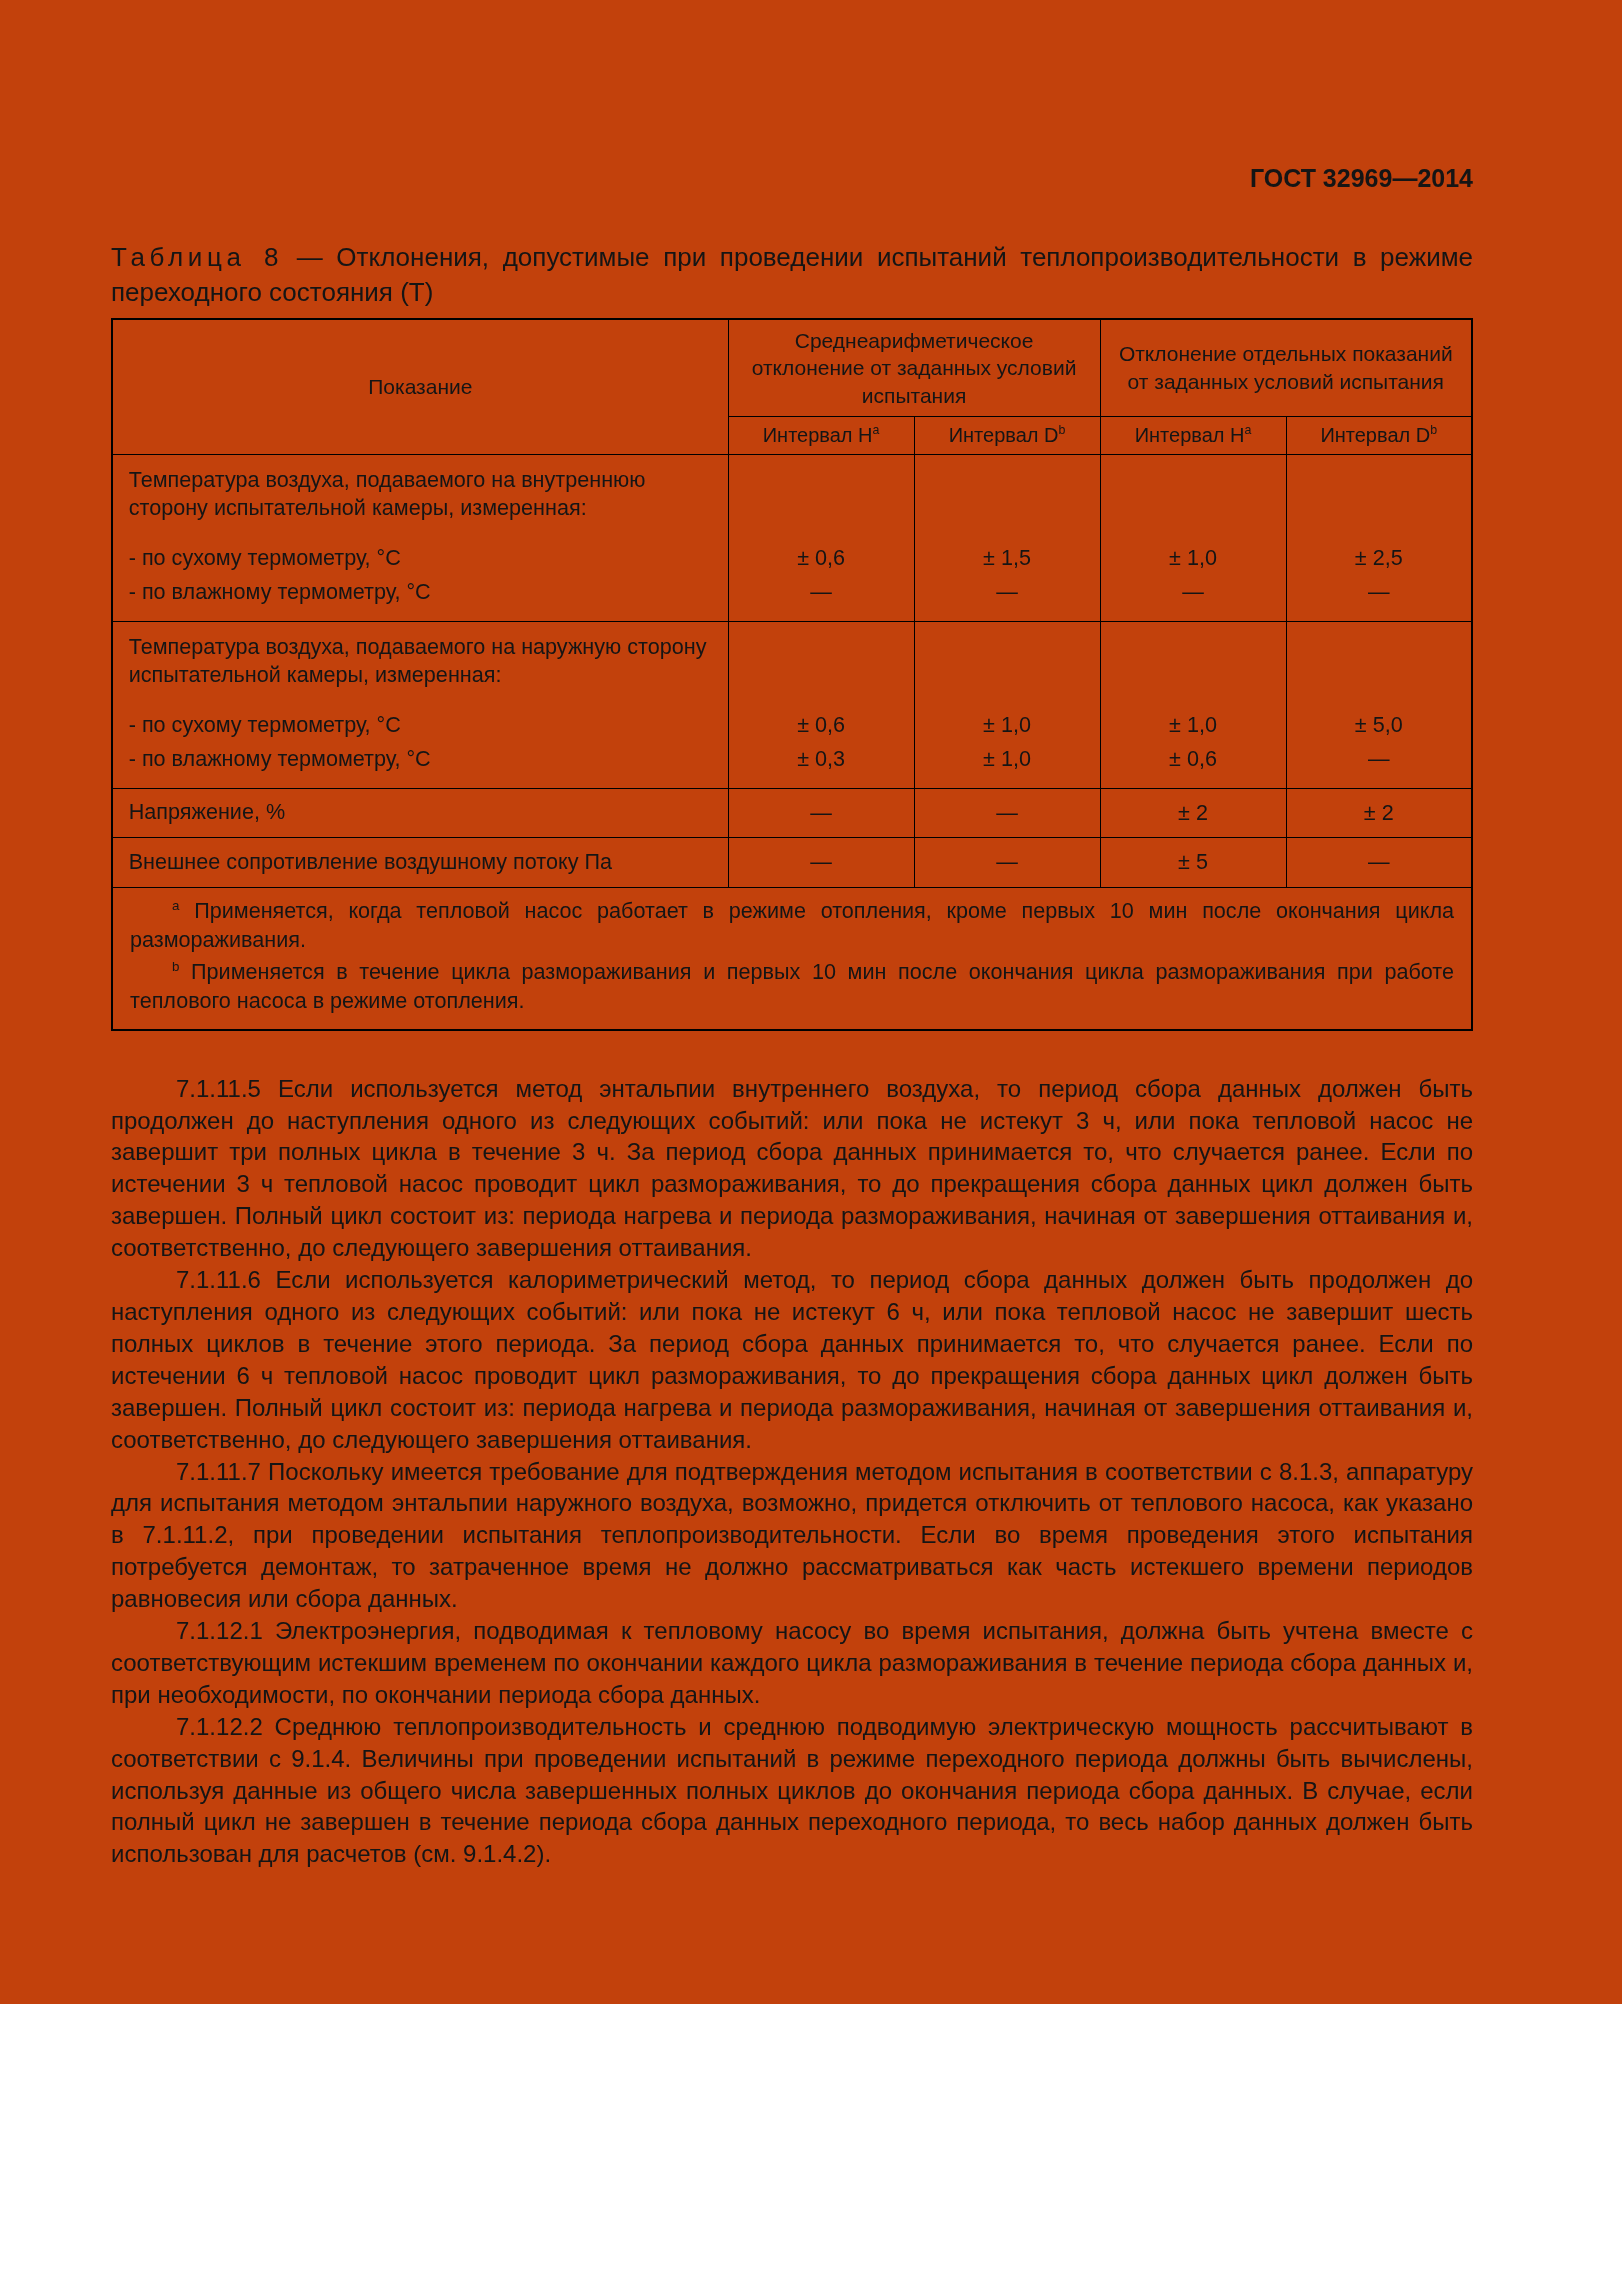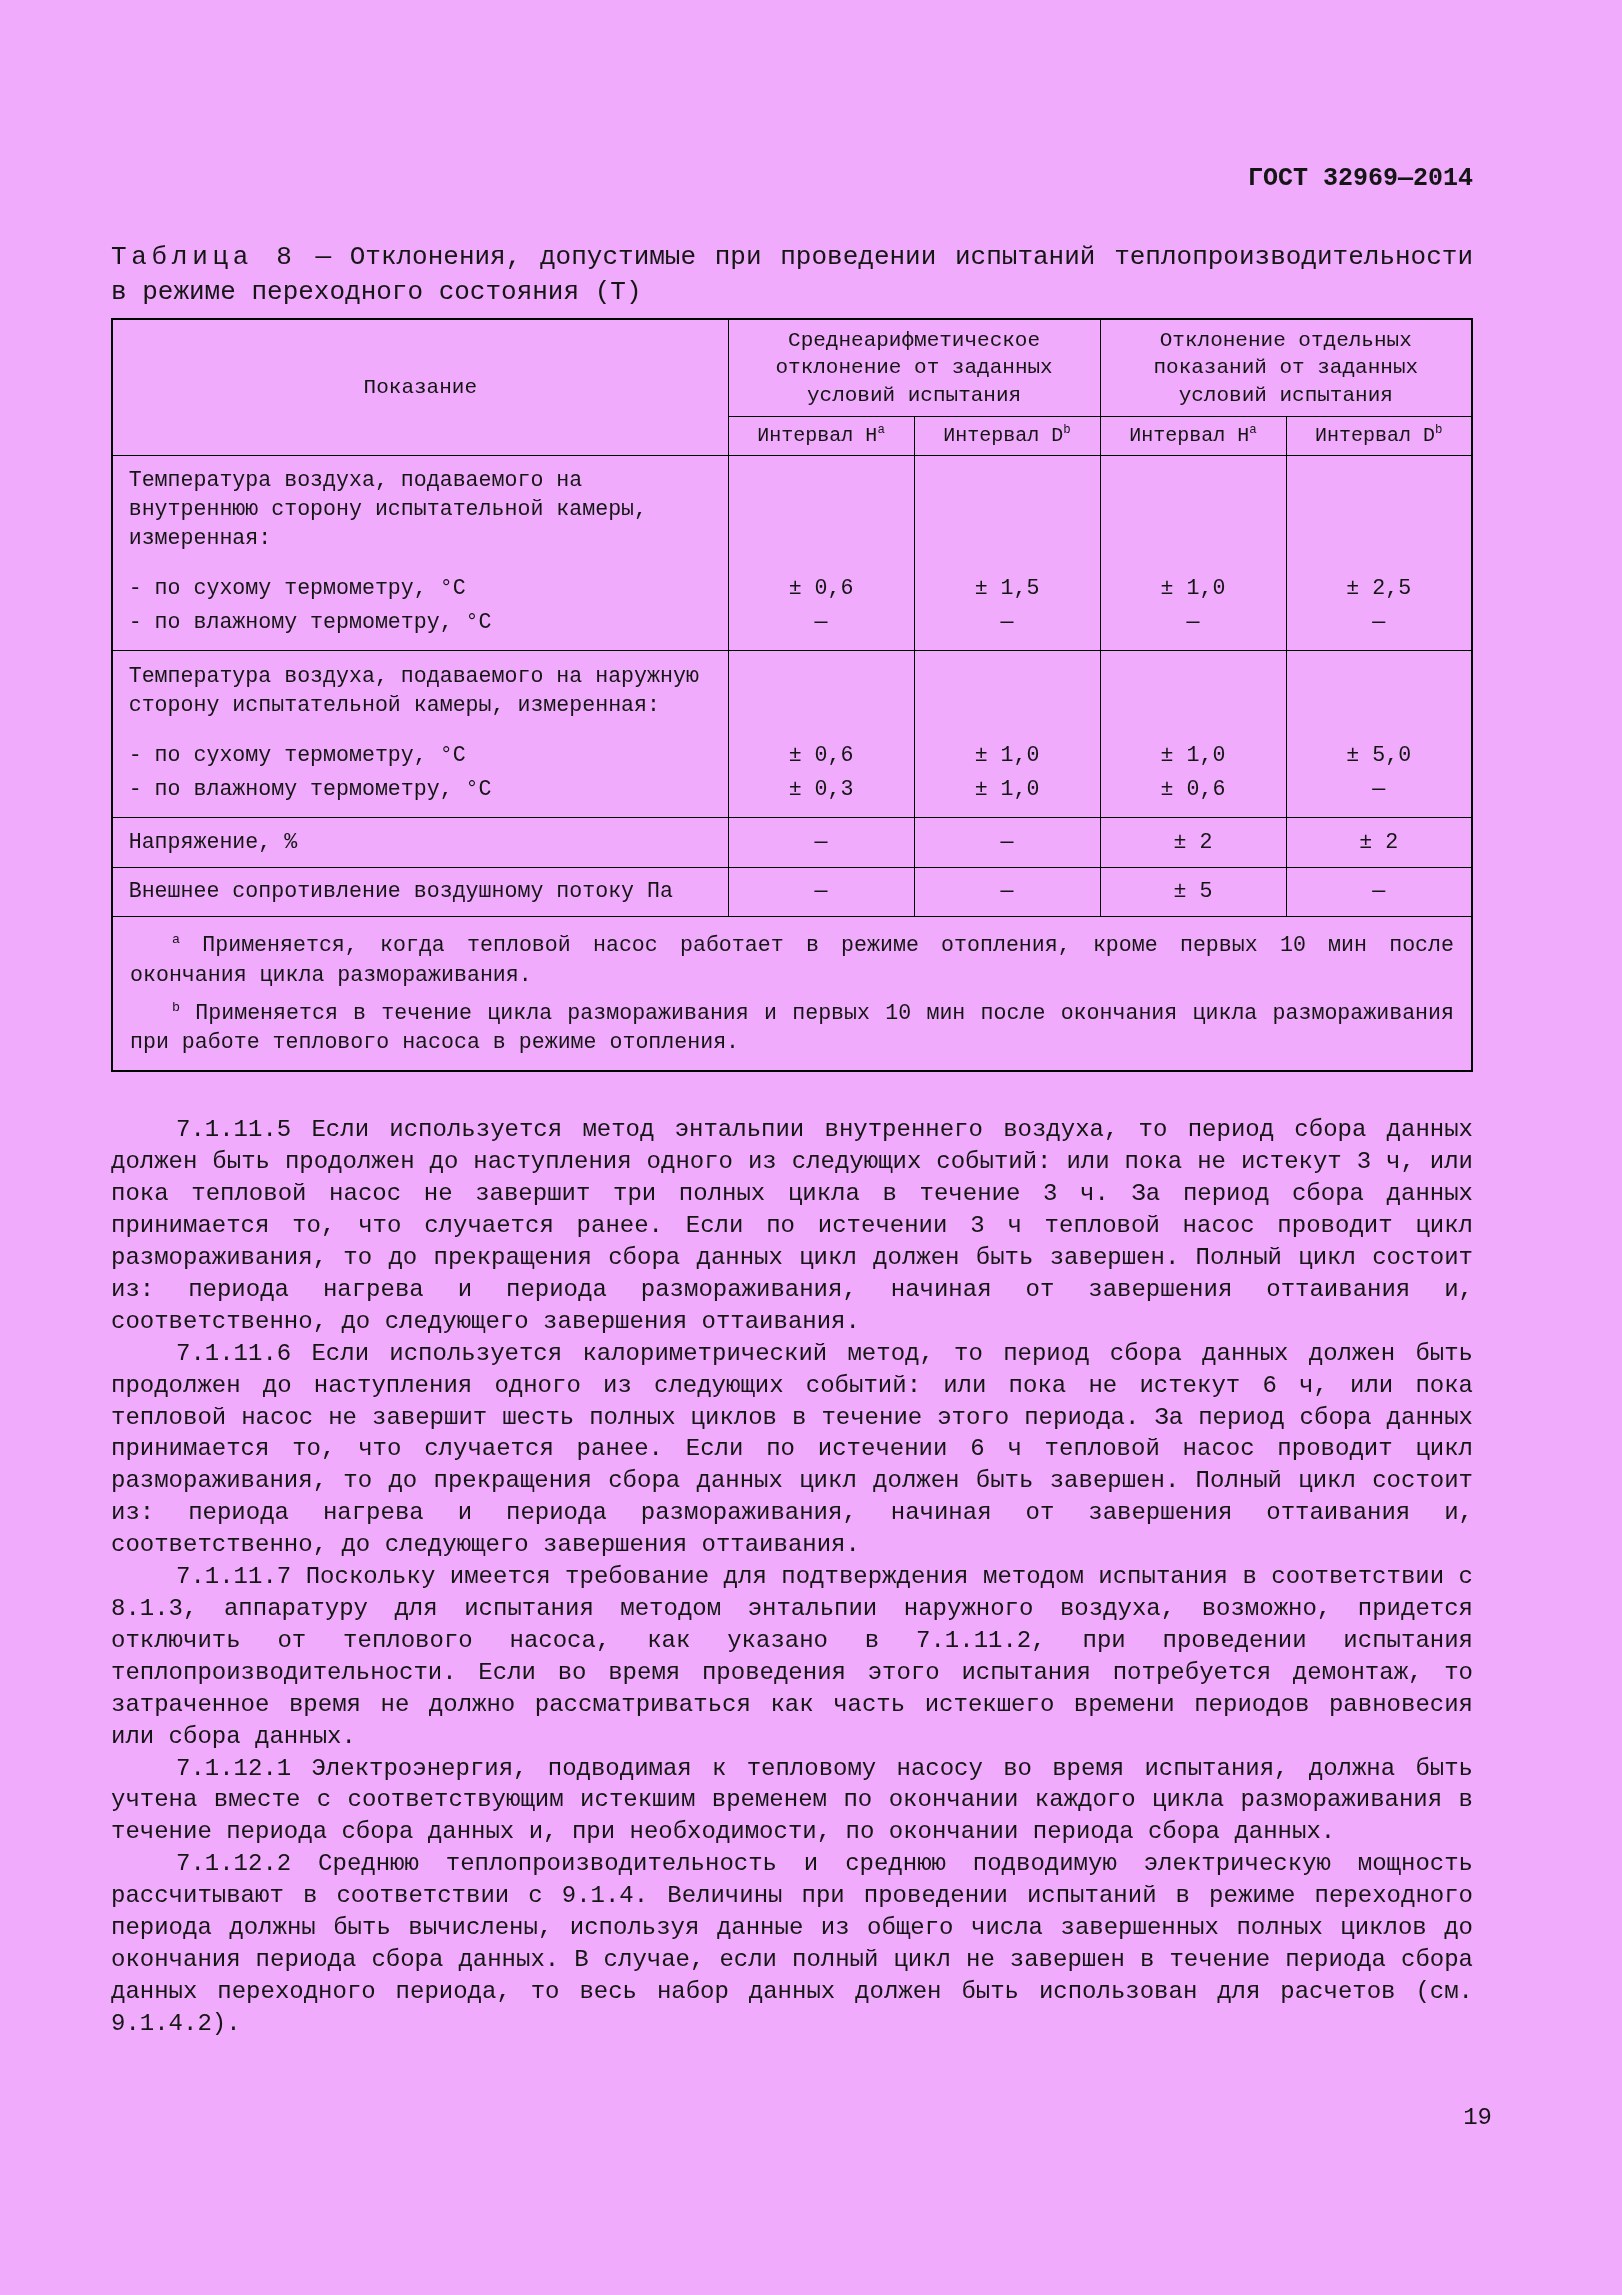--- a/index.html
+++ b/index.html
@@ -1,21 +1,21 @@
 <!DOCTYPE html>
 <html lang="ru" style="font-size:10.5px"><head>
 <meta charset="utf-8">
 <style>
   html, body { margin: 0; padding: 0; background: #ffffff; }
   .page {
     position: relative;
     width: 1623px;
-    height: 2295px;
-    background: #f0abfc;
-    font-family: Liberation Mono, monospace;
+    height: 2004px;
+    background: #c2410c;
+    font-family: Liberation Sans, sans-serif;
     color: #151515;
     overflow: hidden;
   }
   .content {
     position: absolute;
     left: 111px;
     top: 164px;
     width: 1362px;
   }
   .doc-header {
@@ -72,21 +72,21 @@
   .vline { line-height: 34px; }
   .cell-label-middle { vertical-align: middle; padding: 9.2px 10.5px 10.5px 15.7px; }
   .cell-val-middle { vertical-align: middle; padding: 9.2px 5.2px 10.5px; }
 
   .fn-cell {
     padding: 5.2px 17px 13px 17px;
     font-size: 21.6px;
     line-height: 1.35;
     text-align: justify;
   }
-  .fnote { margin: 9px 0 0 0; text-indent: 42px; }
+  .fnote { margin: 3px 0 0 0; text-indent: 42px; }
 
   .body-p {
     font-size: 24px;
     line-height: 1.33;
     text-align: justify;
     text-indent: 65px;
     margin: 0;
   }
   .para-first { margin-top: 42px; }
   .heading { font-weight: bold; }

